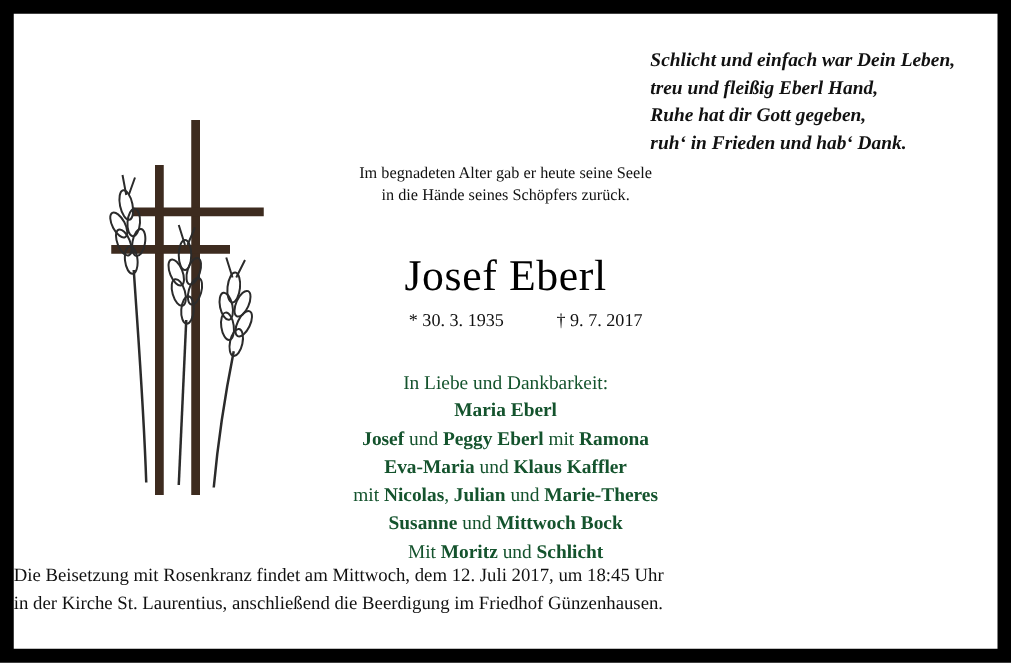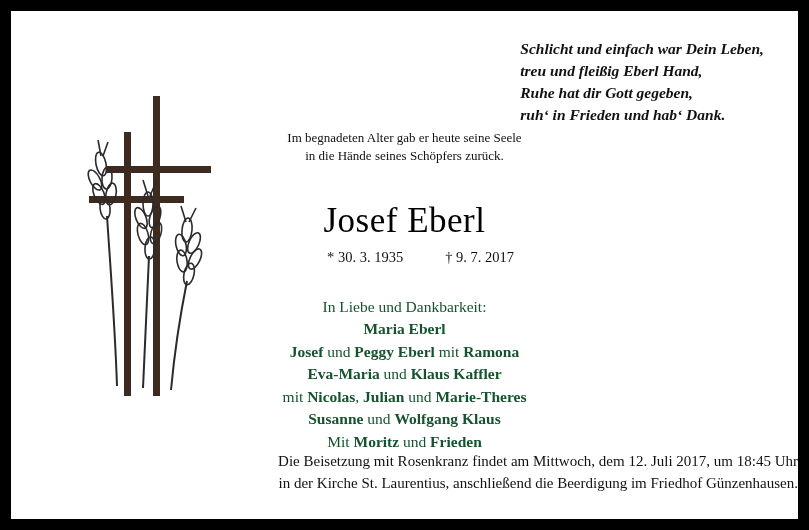--- a/index.html
+++ b/index.html
@@ -80,21 +80,21 @@
     line-height: 1.45;
     color: #14532d;
   }
   .family .ln { display: block; }
   .family b { font-weight: bold; }
   .footer {
     position: absolute;
     left: 0;
     top: 440px;
     width: 787px;
-    text-align: right;
+    text-align: left;
     font-size: 15px;
     line-height: 1.45;
     color: #111;
   }
   .cross-art {
     position: absolute;
     left: 60px;
     top: 85px;
     width: 170px;
     height: 300px;
@@ -168,22 +168,22 @@
   <div class="dates">
     <span>* 30. 3. 1935</span><span class="sep"></span><span>† 9. 7. 2017</span>
   </div>
 
   <div class="family">
     <span class="ln">In Liebe und Dankbarkeit:</span>
     <span class="ln"><b>Maria Eberl</b></span>
     <span class="ln"><b>Josef</b> und <b>Peggy Eberl</b> mit <b>Ramona</b></span>
     <span class="ln"><b>Eva-Maria</b> und <b>Klaus Kaffler</b></span>
     <span class="ln">mit <b>Nicolas</b>, <b>Julian</b> und <b>Marie-Theres</b></span>
-    <span class="ln"><b>Susanne</b> und <b>Wolfgang Klaus</b></span>
-    <span class="ln">Mit <b>Moritz</b> und <b>Frieden</b></span>
+    <span class="ln"><b>Susanne</b> und <b>Mittwoch Bock</b></span>
+    <span class="ln">Mit <b>Moritz</b> und <b>Schlicht</b></span>
   </div>
 
   <div class="footer">
     <div>Die Beisetzung mit Rosenkranz findet am Mittwoch, dem 12. Juli 2017, um 18:45 Uhr</div>
     <div>in der Kirche St. Laurentius, anschließend die Beerdigung im Friedhof Günzenhausen.</div>
   </div>
 
 </div>
 
 </body></html>

